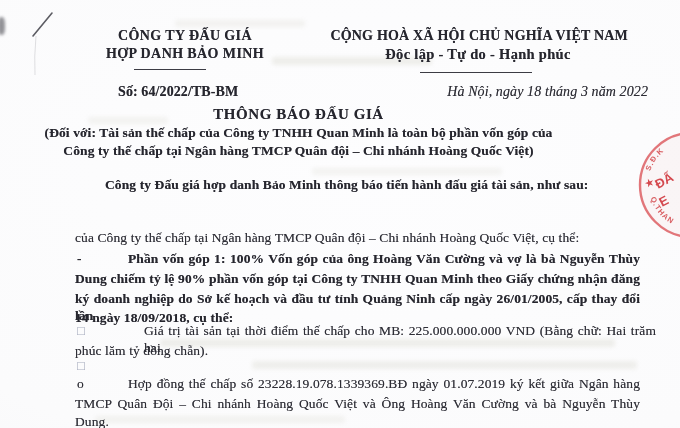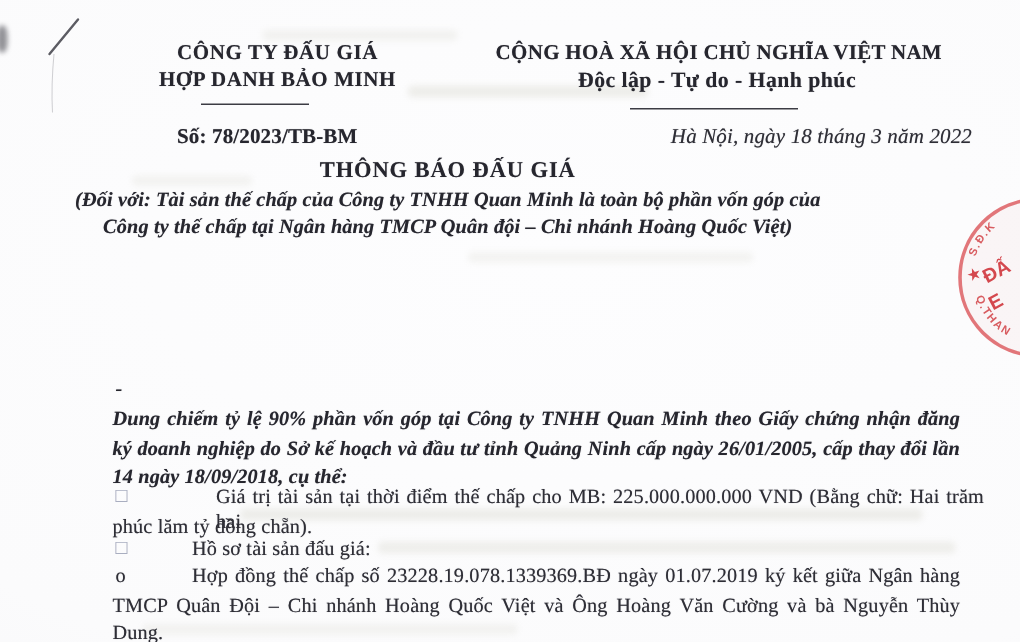--- a/index.html
+++ b/index.html
@@ -9,21 +9,21 @@
     background:
       radial-gradient(ellipse 900px 500px at 55% 40%, #fdfdfe 0%, #fbfbfc 60%, #f4f4f7 100%);
     font-family:"Liberation Serif","DejaVu Serif",serif;
     color:#2e2e36;
   }
   .t{position:absolute;white-space:pre;font-size:13.5px;line-height:17px;letter-spacing:0.1px;
      text-shadow:0 0 .5px rgba(46,46,54,.55);}
   .wrap{white-space:normal;}
   .b{font-weight:bold;color:#26262e;}
   .i{font-style:italic;}
-  .bi{font-weight:bold;font-style:italic;color:#26262e;}
+  .bi{font-weight:bold;color:#26262e;}
   .j{text-align:justify;text-align-last:justify;white-space:normal;}
   .ctr{left:0;width:597px;text-align:center;white-space:normal;}
   .rule{position:absolute;border-top:1.4px solid #3c3c44;height:0;}
   .bullet-sq{position:absolute;font-size:10.5px;color:#a9aec0;font-family:"DejaVu Sans",sans-serif;
      text-shadow:none;}
   .ghost{position:absolute;background:#b5b4a0;border-radius:3px;filter:blur(2.2px);}
   .smudge{position:absolute;background:#3c3c44;filter:blur(1.6px);border-radius:40%;}
   #stamp-svg{position:absolute;left:598px;top:112px;width:82px;height:146px;}
   .stamp-arc{font-family:"Liberation Sans","DejaVu Sans",sans-serif;font-size:7.5px;font-weight:bold;
      fill:#d85c60;letter-spacing:1px;}
@@ -49,40 +49,42 @@
   <div class="ghost" style="left:95px;top:416px;width:250px;height:7px;opacity:.13;"></div>
 
   <div class="t b" style="left:95px;top:27px;width:180px;text-align:center;font-size:14px;letter-spacing:.4px;white-space:normal;">CÔNG TY ĐẤU GIÁ</div>
   <div class="t b" style="left:95px;top:45px;width:180px;text-align:center;font-size:14px;letter-spacing:.4px;white-space:normal;">HỢP DANH BẢO MINH</div>
   <div class="rule" style="left:134px;top:69px;width:72px;"></div>
 
   <div class="t b" style="left:328px;top:27px;width:300px;text-align:right;font-size:14px;letter-spacing:.2px;white-space:normal;">CỘNG HOÀ XÃ HỘI CHỦ NGHĨA VIỆT NAM</div>
   <div class="t b" style="left:328px;top:46px;width:300px;text-align:center;font-size:14.5px;letter-spacing:.3px;white-space:normal;">Độc lập - Tự do - Hạnh phúc</div>
   <div class="rule" style="left:420px;top:72px;width:112px;"></div>
 
-  <div class="t b" style="left:118px;top:83px;font-size:14px;">Số: 78/2023/TB-BM</div>
+  <div class="t b" style="left:118px;top:83px;font-size:14px;">Số: 64/2022/TB-BM</div>
   <div class="t i" style="left:330px;top:83px;width:318px;text-align:right;font-size:14px;white-space:normal;">Hà Nội, ngày 18 tháng 3 năm 2022</div>
 
   <div class="t b ctr" style="top:106px;font-size:15px;letter-spacing:.6px;">THÔNG BÁO ĐẤU GIÁ</div>
   <div class="t bi ctr" style="top:124px;">(Đối với: Tài sản thế chấp của Công ty TNHH Quan Minh là toàn bộ phần vốn góp  của</div>
   <div class="t bi ctr" style="top:142px;">Công ty thế chấp tại Ngân hàng TMCP Quân đội – Chi nhánh Hoàng Quốc Việt)</div>
 
+  <div class="t b" style="left:105px;top:176px;">Công ty Đấu giá hợp danh Bảo Minh thông báo tiến hành đấu giá tài sản, như sau:</div>
 
+  <div class="t wrap" style="left:75px;top:229px;width:565px;">của Công ty thế chấp tại Ngân hàng TMCP Quân đội – Chi nhánh Hoàng Quốc Việt, cụ thể:</div>
 
   <div class="t bi" style="left:77px;top:250px;">-</div>
+  <div class="t bi j" style="left:128px;top:250px;width:512px;">Phần vốn góp 1: 100% Vốn góp của ông Hoàng Văn Cường và vợ là bà Nguyễn Thùy</div>
   <div class="t bi j" style="left:75px;top:270px;width:565px;">Dung chiếm tỷ lệ 90% phần vốn góp tại Công ty TNHH Quan Minh theo Giấy chứng nhận đăng</div>
   <div class="t bi j" style="left:75px;top:290px;width:565px;">ký doanh nghiệp do Sở kế hoạch và đầu tư tỉnh Quảng Ninh cấp ngày 26/01/2005, cấp thay đổi lần</div>
   <div class="t bi" style="left:75px;top:309px;">14 ngày 18/09/2018, cụ thể:</div>
 
   <div class="bullet-sq" style="left:76px;top:324px;">□</div>
   <div class="t j" style="left:144px;top:322px;width:512px;">Giá trị tài sản tại thời điểm thế chấp cho MB: 225.000.000.000 VND (Bằng chữ: Hai trăm hai</div>
   <div class="t wrap" style="left:75px;top:342px;width:565px;">phúc lăm tỷ đồng chẵn).</div>
 
   <div class="bullet-sq" style="left:76px;top:359px;">□</div>
-  <div class="t wrap" style="left:128px;top:357px;width:512px;">Hồ sơ tài sản đấu giá:</div>
 
   <div class="t" style="left:77px;top:375px;">o</div>
   <div class="t j" style="left:128px;top:375px;width:512px;">Hợp đồng thế chấp số 23228.19.078.1339369.BĐ ngày 01.07.2019 ký kết giữa Ngân hàng</div>
   <div class="t j" style="left:75px;top:395px;width:565px;">TMCP Quân Đội – Chi nhánh Hoàng Quốc Việt và Ông Hoàng Văn Cường và bà Nguyễn Thùy</div>
   <div class="t wrap" style="left:75px;top:413px;width:565px;">Dung.</div>
 
   <svg id="stamp-svg" viewBox="598 112 82 146">
     <defs>
       <path id="arcTop" d="M 648,185 A 44,44 0 0 1 692,141"></path>
       <path id="arcBot" d="M 650,196 A 44,44 0 0 0 692,229"></path>

